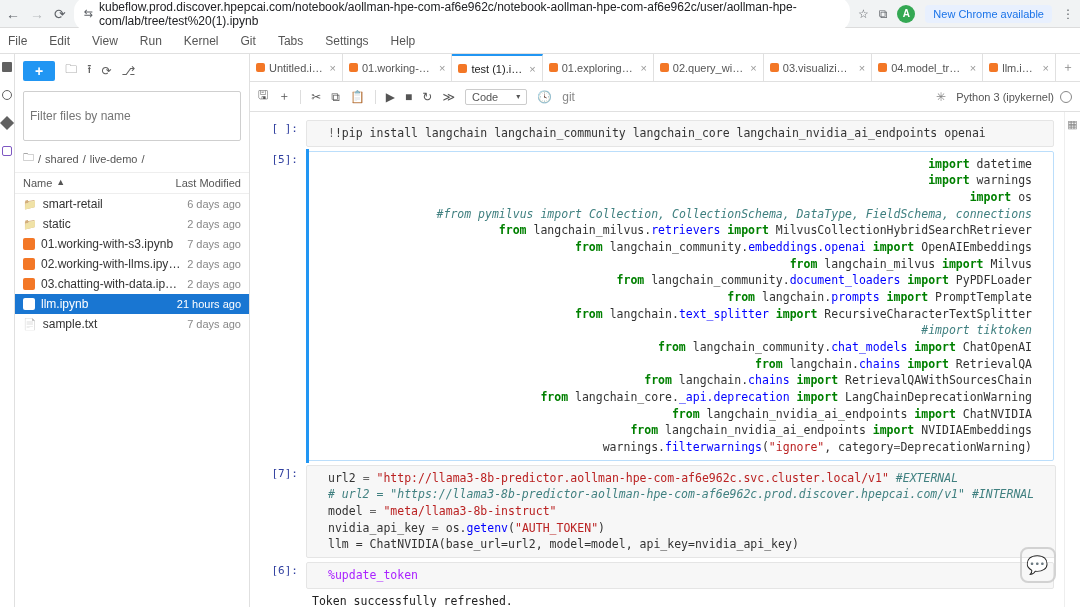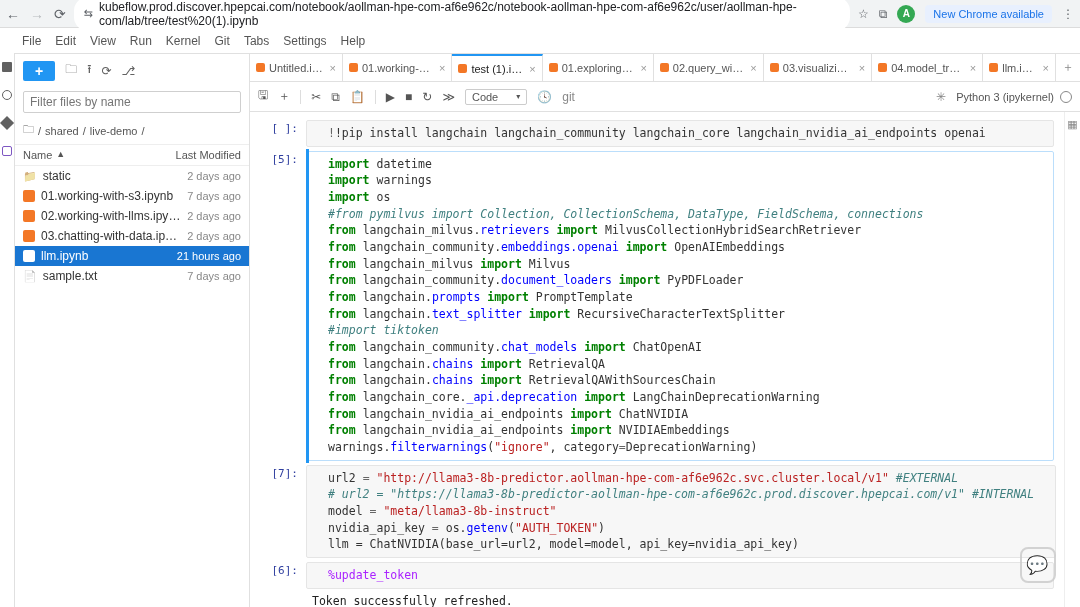--- a/index.html
+++ b/index.html
@@ -9,33 +9,33 @@
 .chrome-bar { height: 28px; background: #f1f3f4; display: flex; align-items: center; padding: 0 6px; gap: 8px; border-bottom: 1px solid #dcdcdc; }
 .chrome-bar .nav-icons { display: flex; gap: 10px; font-size: 14px; color: #5f6368; }
 .chrome-bar .url-box { flex: 1; background: #fff; border-radius: 14px; padding: 3px 10px; display: flex; align-items: center; gap: 6px; font-size: 12px; color: #202124; }
 .chrome-bar .url-box .lock { font-size: 11px; color: #5f6368; }
 .chrome-bar .right-icons { display: flex; align-items: center; gap: 10px; }
 .chrome-bar .avatar { width: 18px; height: 18px; border-radius: 50%; background: #34a853; color: #fff; display: flex; align-items: center; justify-content: center; font-size: 10px; font-weight: bold; }
 .chrome-bar .update { background: #e8f0fe; color: #1a73e8; padding: 3px 8px; border-radius: 4px; font-size: 11px; }
 .chrome-bar .dots { color: #5f6368; }
 
 
-.menu-bar { height: 26px; display: flex; align-items: center; padding: 0 8px; gap: 14px; border-bottom: 1px solid #e0e0e0; font-size: 12px; color: #555; margin-left: 14px; }
+.menu-bar { height: 26px; display: flex; align-items: center; padding: 0 8px; gap: 22px; border-bottom: 1px solid #e0e0e0; font-size: 12px; color: #555; }
 .menu-bar span { cursor: default; }
 
 
 .workspace { display: flex; height: calc(607px - 28px - 26px); }
 .activity-bar { width: 15px; background: #fff; border-right: 1px solid #e0e0e0; display: flex; flex-direction: column; align-items: center; padding-top: 8px; gap: 18px; font-size: 12px; color: #616161; }
 .activity-bar .ab-item { width: 10px; height: 10px; }
 .sidebar { width: 235px; border-right: 1px solid #e0e0e0; display: flex; flex-direction: column; }
 .sidebar-toolbar { display: flex; align-items: center; gap: 10px; padding: 6px 8px; }
 .sidebar-toolbar .add-btn { background: #2196f3; color: #fff; border: none; border-radius: 2px; padding: 2px 12px; font-size: 14px; font-weight: bold; }
 .sidebar-toolbar .tb-icon { font-size: 12px; color: #616161; }
 .filter-row { padding: 4px 8px; }
-.filter-input { width: 100%; border: 1px solid #cfcfcf; border-radius: 2px; padding: 3px 6px; font-size: 12px; background: #fff; }
+.filter-input { width: 100%; border: 1px solid #cfcfcf; border-radius: 2px; padding: 17px 6px; font-size: 12px; background: #fff; }
 .breadcrumb { padding: 4px 8px; font-size: 11px; color: #555; display: flex; align-items: center; gap: 4px; border-bottom: 1px solid #eee; }
 .file-header { display: flex; padding: 4px 8px; font-size: 11px; color: #555; border-bottom: 1px solid #eee; }
 .file-header .name-col { flex: 1; display: flex; align-items: flex-start; gap: 4px; }
 .file-header .mod-col { text-align: right; }
 .file-list { flex: 1; overflow-y: auto; }
 .file-item { display: flex; align-items: center; padding: 3px 8px; font-size: 12px; gap: 6px; }
 .file-item.selected { background: #1976d2; color: #fff; }
 .file-item .fname { flex: 1; overflow: hidden; text-overflow: ellipsis; white-space: nowrap; }
 .file-item .fmod { font-size: 11px; color: #888; }
 .file-item.selected .fmod { color: #fff; }
@@ -65,21 +65,21 @@
 .notebook-wrap { flex: 1; display: flex; overflow: hidden; }
 .notebook { flex: 1; overflow-y: auto; padding: 6px 0 20px 0; }
 
 .cell { display: flex; padding: 2px 10px 2px 0; }
 .cell .prompt { width: 56px; text-align: right; padding-right: 8px; font-family: Menlo, Consolas, monospace; font-size: 11px; color: #303f9f; flex-shrink: 0; padding-top: 2px; }
 .cell .content { flex: 1; }
 .code-block { background: #f7f7f7; border: 1px solid #e5e5e5; border-radius: 2px; padding: 4px 21px; font-family: Menlo, Consolas, monospace; font-size: 11.5px; line-height: 1.45; white-space: pre; overflow-x: auto; }
 .cell.active .code-block { background: #fff; }
 .cell.active { position: relative; }
 .cell.active::before { content: ""; position: absolute; left: 56px; top: 0; bottom: 0; width: 3px; background: #2196f3; }
-.cell.active .code-block { border-color: #bbdefb; }
+.cell.active .code-block { border-color: #bbdefb; text-align: right; }
 .output-block { padding: 4px 6px; font-family: Menlo, Consolas, monospace; font-size: 11.5px; line-height: 1.45; white-space: pre-wrap; color: #222; }
 
 
 .kw { color: #008000; font-weight: bold; }
 .str { color: #BA2121; }
 .cmt { color: #408080; font-style: italic; }
 .fn { color: #0000FF; }
 .op { color: #666; }
 .mag { color: #AA22FF; margin-top: 12px; }
 .mod { color: #0000FF; }
@@ -150,20 +150,25 @@
       <span>/</span>
     </div>
     <div class="file-header">
       <div class="name-col">
           <span>Name</span>
           <span style="font-size:9px">▲</span>
         </div>
       <div class="mod-col">Last Modified</div>
     </div>
     <div class="file-list" id="file-list">
+        <div class="file-item">
+          <span class="folder-icon"></span>
+          <span class="fname">smart-retail</span>
+          <span class="fmod">6 days ago</span>
+        </div>
         <div class="file-item">
           <span class="folder-icon"></span>
           <span class="fname">static</span>
           <span class="fmod">2 days ago</span>
         </div>
         <div class="file-item">
           <span class="nb-icon"></span>
           <span class="fname">01.working-with-s3.ipynb</span>
           <span class="fmod">7 days ago</span>
         </div>

